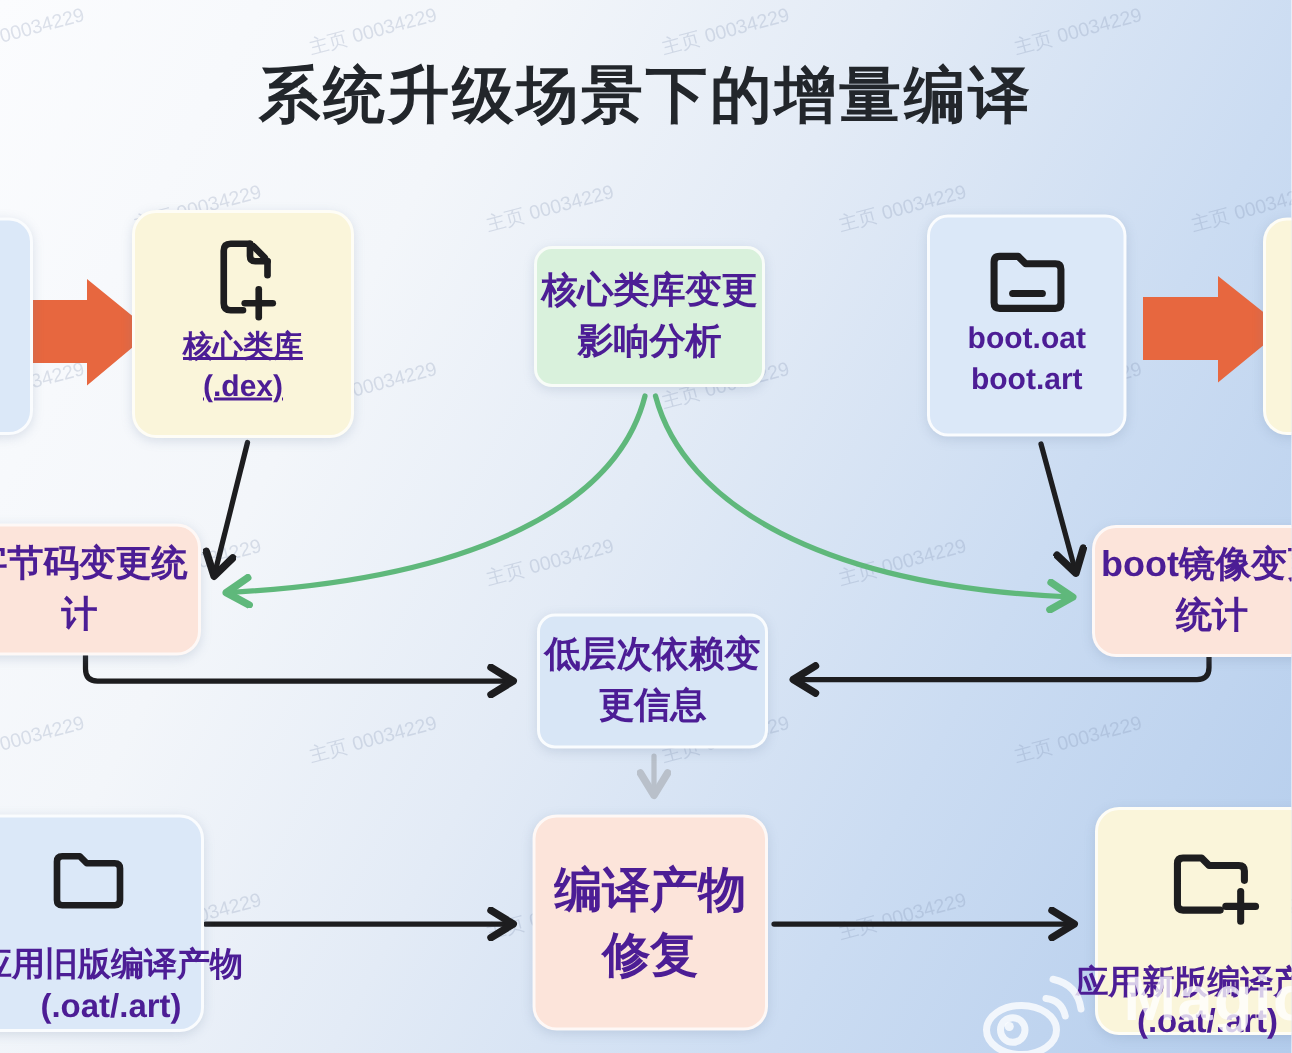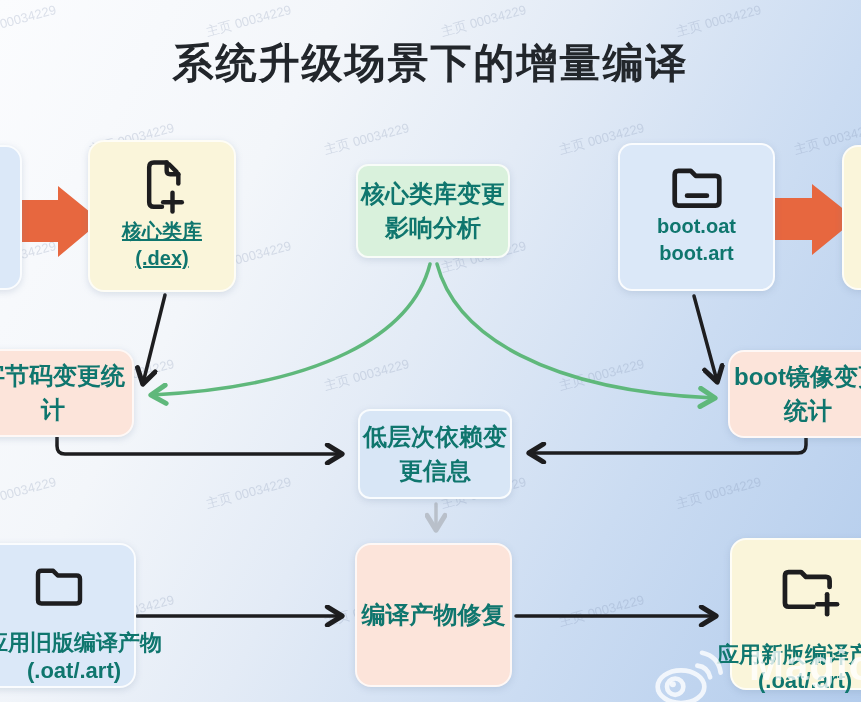--- a/index.html
+++ b/index.html
@@ -12,41 +12,41 @@
   .wm{ position:absolute; font-size:13px; color:rgba(120,140,172,0.24); transform:rotate(-15deg); white-space:nowrap; }
   .title{
     position:absolute; top:36px; left:0; width:100%; text-align:center; z-index:3;
     font-size:41px; font-weight:900; color:#22262b; letter-spacing:2px;
   }
   .arrows{ position:absolute; inset:0; z-index:2; }
   .box{
     position:absolute; z-index:3; border-radius:16px;
     box-shadow:0 2px 7px rgba(110,130,165,0.22);
     display:flex; flex-direction:column; align-items:center;
-    color:#0f766e; font-weight:bold;
+    color:#4c1d95; font-weight:bold;
   }
   .bg-yellow{ background:#faf5da; border:2px solid rgba(255,255,255,0.75);text-decoration:underline; }
   .bg-blue{ background:#dbe8f8; border:2px solid rgba(255,255,255,0.85); }
   .bg-blue-lite{ background:#d8e6f6; border:2px solid rgba(255,255,255,0.85); }
   .bg-pink{ background:#fce4da; border:2px solid rgba(255,255,255,0.75); }
   .bg-green{ background:#d9f1dc; border:2px solid rgba(255,255,255,0.8); }
   .box-core-lib{ left:88px; top:140px; width:148px; height:152px; }
   .box-impact{ left:356px; top:164px; width:154px; height:94px; border-radius:12px; justify-content:center; }
-  .box-boot{ left:618px; top:143px; width:157px; height:148px; border-radius:14px; }
+  .box-boot{ left:618px; top:143px; width:133px; height:148px; border-radius:14px; }
   .sliver-left{ left:-64px; top:145px; width:86px; height:145px; }
   .sliver-right{ left:842px; top:145px; width:70px; height:145px; }
   .box-bytecode{ left:-28px; top:349px; width:162px; height:88px; justify-content:center; }
   .box-boot-stats{ left:728px; top:350px; width:160px; height:88px; justify-content:center; }
   .box-lowlevel{ left:358px; top:409px; width:154px; height:90px; border-radius:12px; justify-content:center; }
   .box-old{ left:-70px; top:543px; width:206px; height:145px; }
   .box-repair{ left:355px; top:543px; width:157px; height:144px; justify-content:center; }
   .box-new{ left:730px; top:538px; width:150px; height:152px; }
   .lbl{ text-align:center; line-height:1.35; }
   .lbl-20{ font-size:20px; }
-  .lbl-24{ font-size:24px; }
+  .lbl-24{ font-size:32px; }
   .wrap150{ width:150px; text-align:center; font-size:24px; line-height:34px; }
   .box-core-lib .icon{ margin-top:14px; }
   .box-boot .icon{ margin-top:16px; }
   .old-inner{ position:absolute; left:54px; top:84px; width:176px; text-align:center; font-size:22px; line-height:28px; white-space:nowrap; }
   .old-icon{ position:absolute; left:99px; top:16px; }
   .new-icon{ position:absolute; left:48px; top:22px; }
   .new-name{ position:absolute; left:50%; top:100px; transform:translateX(-50%); font-size:22px; white-space:nowrap; }
   .new-ext{ position:absolute; left:50%; top:128px; transform:translateX(-50%); font-size:22px; white-space:nowrap; }
   .brand{ position:absolute; z-index:4; right:-8px; bottom:-8px; width:220px; height:70px; pointer-events:none; }
   .brand-text{ position:absolute; left:72px; top:2px; font-size:42px; font-weight:bold; color:rgba(255,255,255,0.78); letter-spacing:1px;margin-left:28px; }

